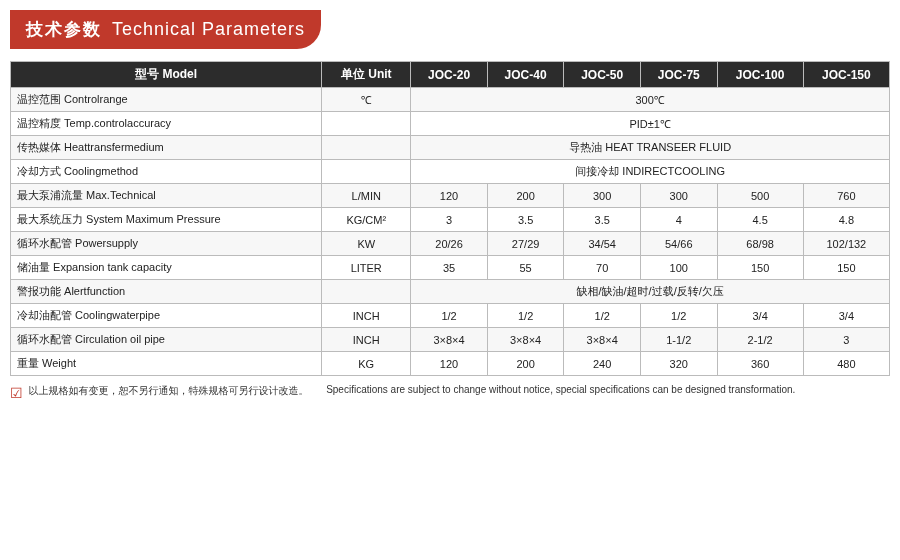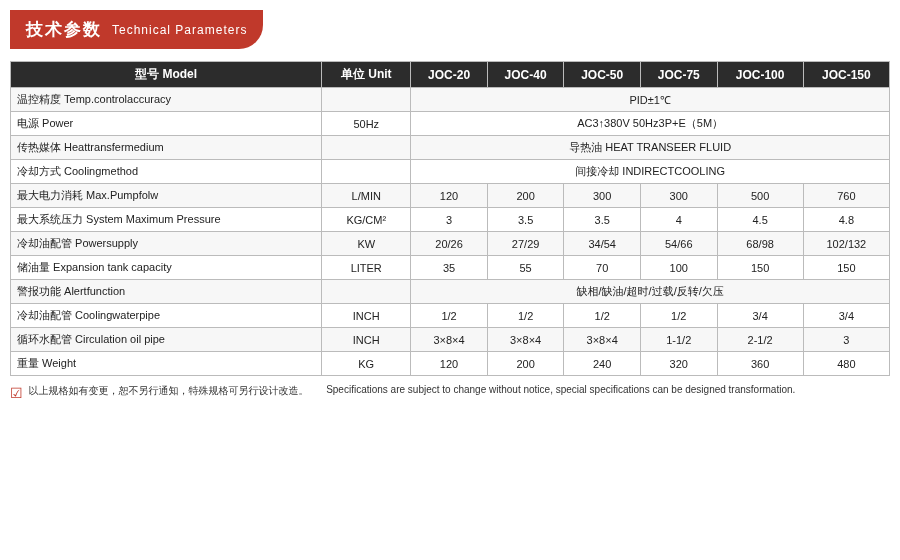--- a/index.html
+++ b/index.html
@@ -20,21 +20,21 @@
       gap: 10px;
       border-radius: 0 0 24px 0;
       margin: 10px 0 0 10px;
     }
     .header-cn {
       font-size: 17px;
       font-weight: bold;
       letter-spacing: 2px;
     }
     .header-en {
-      font-size: 12px;
+      font-size: 18px;
       font-weight: normal;
       letter-spacing: 1px;
     }
     .table-wrap {
       margin: 12px 10px 8px 10px;
     }
     table {
       border-collapse: collapse;
       width: 100%;
       font-size: 11px;
@@ -101,62 +101,62 @@
           <th>JOC-20</th>
           <th>JOC-40</th>
           <th>JOC-50</th>
           <th>JOC-75</th>
           <th>JOC-100</th>
           <th>JOC-150</th>
         </tr>
     </thead>
     <tbody>
 
+    <tr>
+          <td class="label-col">温控范围 Controlrange</td>
+          <td>℃</td>
+          <td colspan="6">300℃</td>
+        </tr>
         <tr>
           <td class="label-col">温控精度 Temp.controlaccuracy</td>
           <td></td>
           <td colspan="6">PID±1℃</td>
         </tr>
         <tr>
-          <td class="label-col">电源 Power</td>
-          <td>50Hz</td>
-          <td colspan="6">AC3↑380V 50Hz3P+E（5M）</td>
-        </tr>
-        <tr>
           <td class="label-col">传热媒体 Heattransfermedium</td>
           <td></td>
           <td colspan="6">导热油 HEAT TRANSEER FLUID</td>
         </tr>
         <tr>
           <td class="label-col">冷却方式 Coolingmethod</td>
           <td></td>
           <td colspan="6">间接冷却 INDIRECTCOOLING</td>
         </tr>
         <tr>
-          <td class="label-col">最大电力消耗 Max.Pumpfolw</td>
+          <td class="label-col">最大泵浦流量 Max.Technical</td>
           <td>L/MIN</td>
           <td>120</td>
           <td>200</td>
           <td>300</td>
           <td>300</td>
           <td>500</td>
           <td>760</td>
         </tr>
         <tr>
           <td class="label-col">最大系统压力 System Maximum Pressure</td>
           <td>KG/CM²</td>
           <td>3</td>
           <td>3.5</td>
           <td>3.5</td>
           <td>4</td>
           <td>4.5</td>
           <td>4.8</td>
         </tr>
         <tr>
-          <td class="label-col">冷却油配管 Powersupply</td>
+          <td class="label-col">循环水配管 Powersupply</td>
           <td>KW</td>
           <td>20/26</td>
           <td>27/29</td>
           <td>34/54</td>
           <td>54/66</td>
           <td>68/98</td>
           <td>102/132</td>
         </tr>
         <tr>
           <td class="label-col">储油量 Expansion tank capacity</td>

